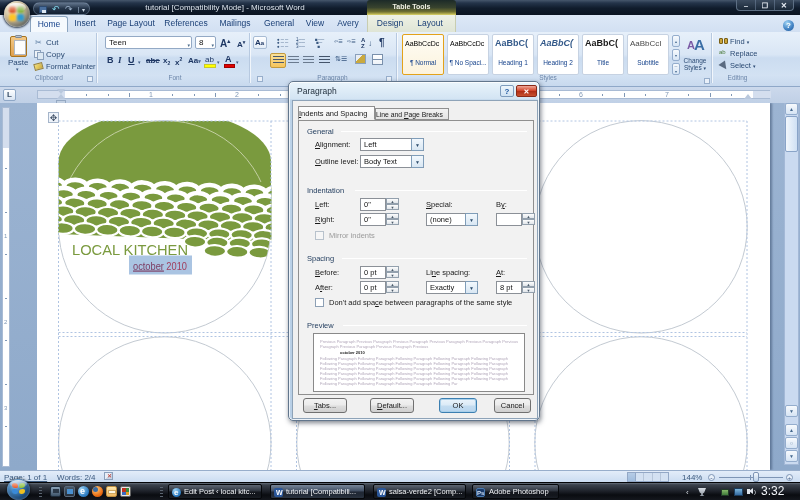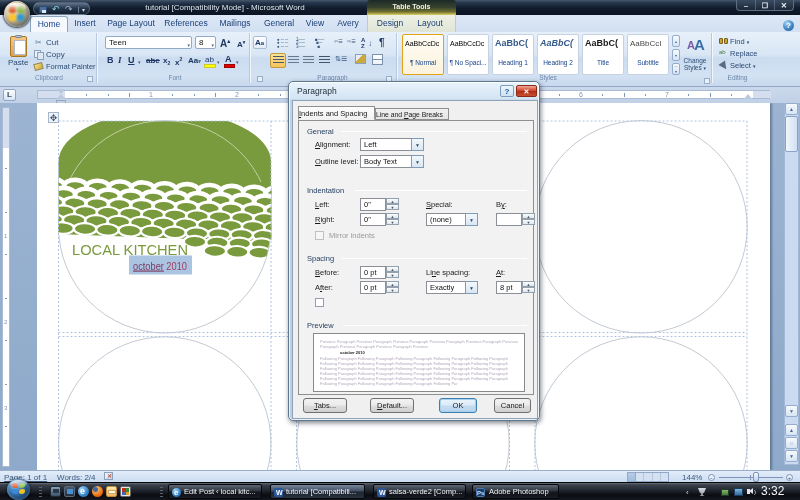--- a/index.html
+++ b/index.html
@@ -563,20 +563,21 @@
           <div>▼</div>
         </div>
     <div class="dfield" style="left:133px;top:180px;width:52px;">Exactly</div>
     <div class="dcombobtn" style="left:172px;top:180px;">▼</div>
     <div class="dfield" style="left:203px;top:180px;width:26px;">8 pt</div>
     <div class="spin" style="left:229px;top:180px;">
           <div>▲</div>
           <div>▼</div>
         </div>
     <div class="dcheck" style="left:22px;top:197px;"></div>
+    <div class="dlabel" style="left:36px;top:197px;">Don't add spa<span style="text-decoration:underline">c</span>e between paragraphs of the same style</div>
 
     <div class="dgroup" style="left:14px;top:220px;">Preview</div>
     <div class="gline" style="left:50px;top:224px;width:184px;"></div>
     <div style="position:absolute;left:20px;top:232px;width:212px;height:59px;background:#fff;border:1px solid #898989;overflow:hidden;">
       <div style="position:absolute;left:6px;top:5px;width:200px;font-size:4px;line-height:5px;color:#b3a8bb;">Previous Paragraph Previous Paragraph Previous Paragraph Previous Paragraph Previous Paragraph Previous Paragraph Previous Paragraph Previous Paragraph Previous</div>
       <div style="position:absolute;left:26px;top:16px;font-size:4px;color:#222;font-weight:bold;">october 2010</div>
       <div style="position:absolute;left:6px;top:22px;width:200px;font-size:4px;line-height:5px;color:#b3a8bb;">Following Paragraph Following Paragraph Following Paragraph Following Paragraph Following Paragraph Following Paragraph Following Paragraph Following Paragraph Following Paragraph Following Paragraph Following Paragraph Following Paragraph Following Paragraph Following Paragraph Following Paragraph Following Paragraph Following Paragraph Following Paragraph Following Paragraph Following Paragraph Following Paragraph Following Paragraph Following Paragraph Following Paragraph Following Paragraph Following Paragraph Following Paragraph Following Paragraph Following Par</div>
     </div>
 
     <div class="vbtn" style="left:10px;top:297px;width:44px;"><span style="text-decoration:underline">T</span>abs...</div>

